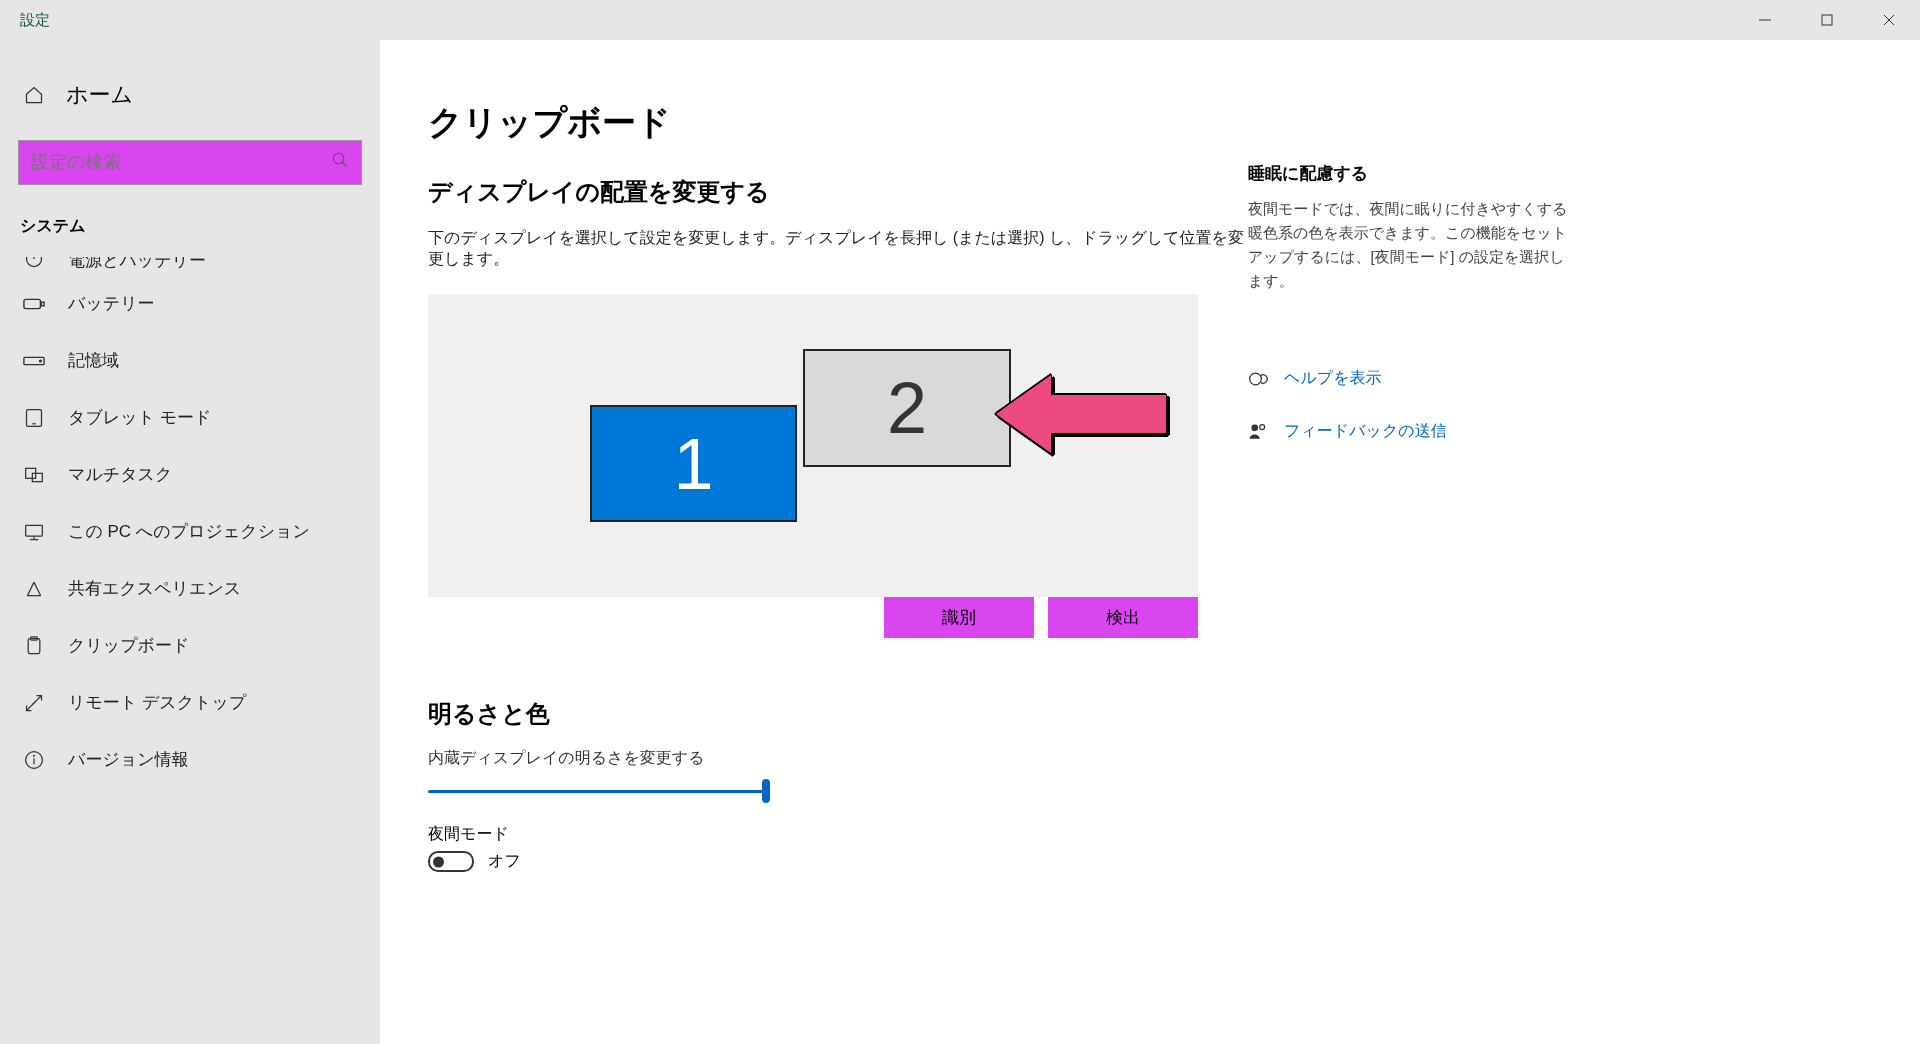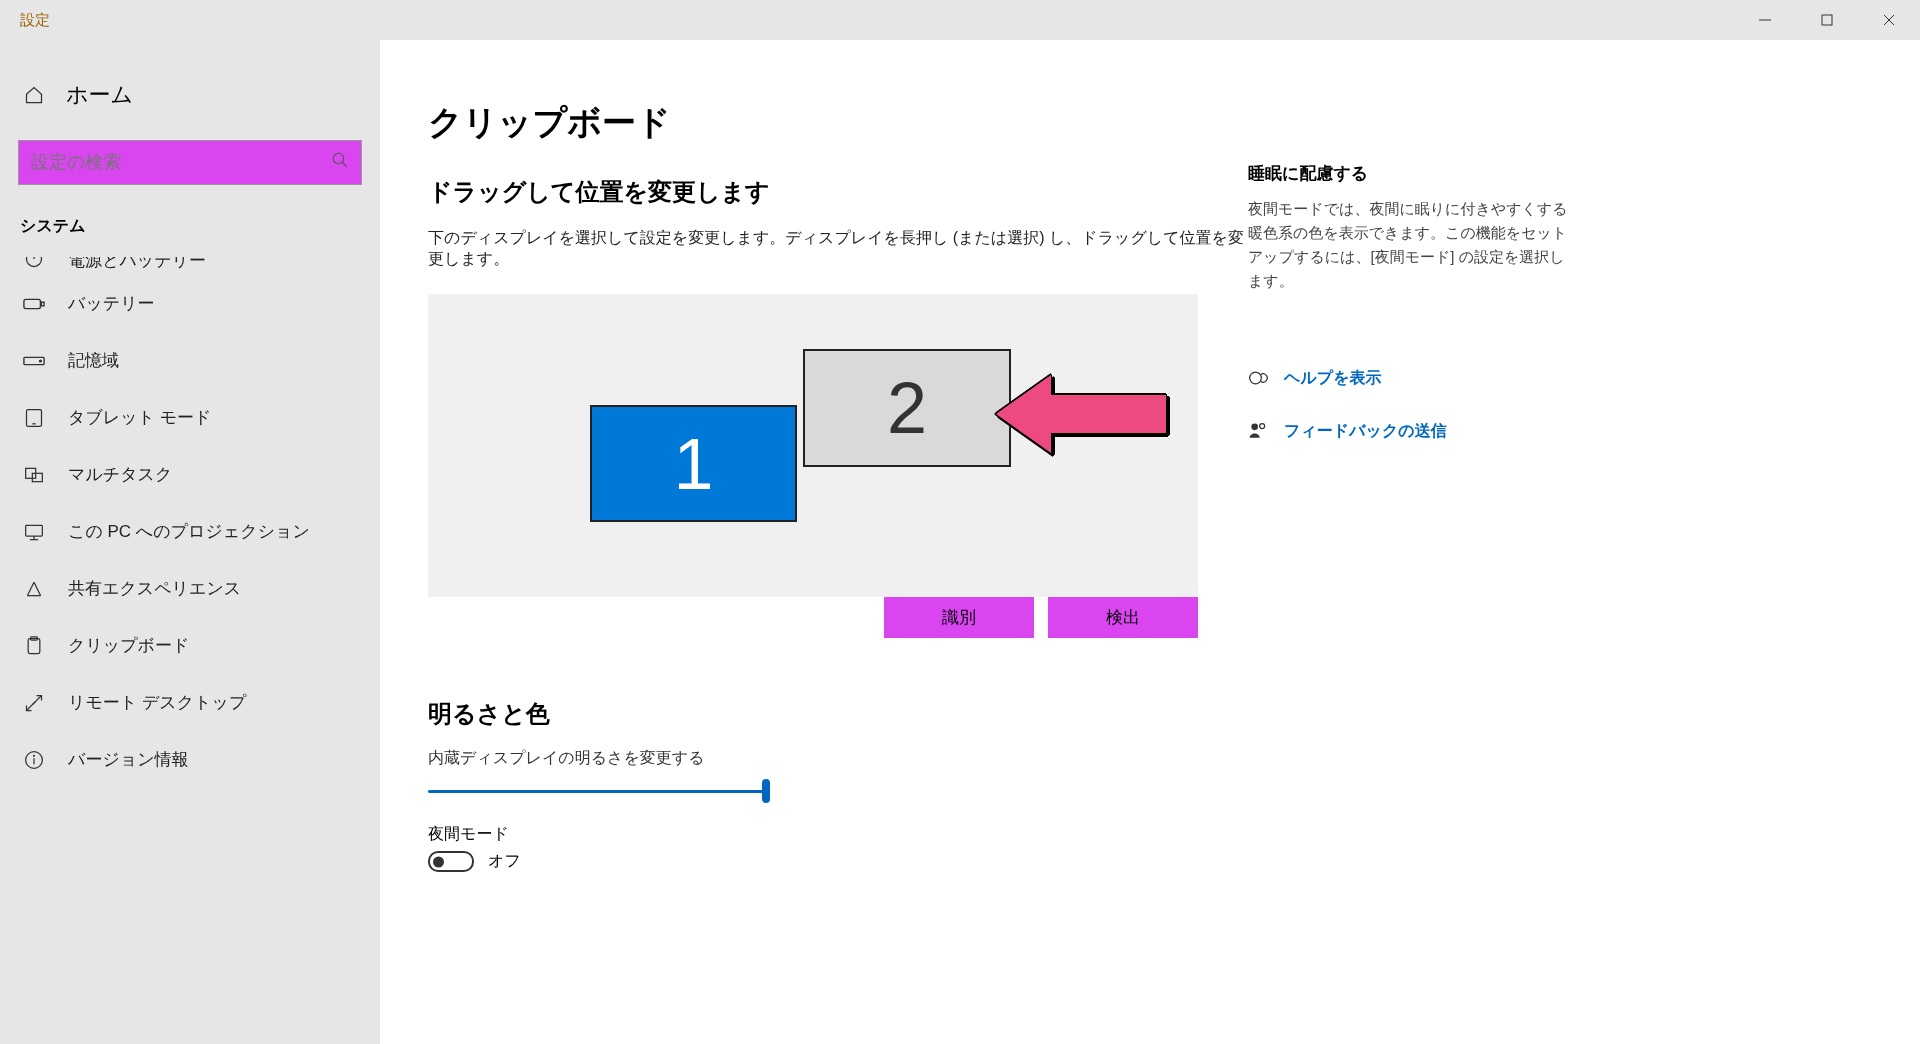--- a/index.html
+++ b/index.html
@@ -18,21 +18,21 @@
     }
     .titlebar {
       height: 40px;
       display: flex;
       align-items: center;
       background: #e6e6e6;
     }
     .titlebar .title {
       padding-left: 20px;
       font-size: 15px;
-      color: #a16207;
+      color: #14532d;
     }
     .titlebar .spacer { flex: 1; }
     .window-controls { display: flex; }
     .window-controls .wc {
       width: 62px;
       height: 40px;
       display: flex;
       align-items: center;
       justify-content: center;
     }
@@ -260,24 +260,23 @@
       font-weight: 600;
       margin-bottom: 12px;
     }
     .right-desc {
       font-size: 15px;
       color: #444;
       line-height: 1.6;
     }
     .link-row {
       display: flex;
-      align-items: flex-start;
+      align-items: center;
       gap: 16px;
       margin-top: 30px;
-      font-weight: bold;
     }
     .link-row .icn { width: 20px; display: flex; justify-content: center; color: #333; }
     .link-row .link { color: #0067c0; font-size: 16px; cursor: pointer; }
     .arrow-svg {
       filter: drop-shadow(3px 3px 0 #000) drop-shadow(-1px -1px 0 #000) drop-shadow(1px -1px 0 #000) drop-shadow(-1px 1px 0 #000);
     }
   </style>
 </head>
 <body>
 
@@ -431,21 +430,21 @@
         </span>
         <span class="lbl">バージョン情報</span>
       </div>
     </div>
   </div>
 
   <div class="main">
     <div class="content">
       <h1 class="page-title">クリップボード</h1>
 
-      <h2 class="section-title">ドラッグして位置を変更します</h2>
+      <h2 class="section-title">ディスプレイの配置を変更する</h2>
       <p class="desc">下のディスプレイを選択して設定を変更します。ディスプレイを長押し (または選択) し、ドラッグして位置を変更します。</p>
 
       <div class="display-area">
         <div class="monitor m1">
           <span>1</span>
         </div>
         <div class="monitor m2">
           <span>2</span>
         </div>
         <div class="arrow-wrap">

